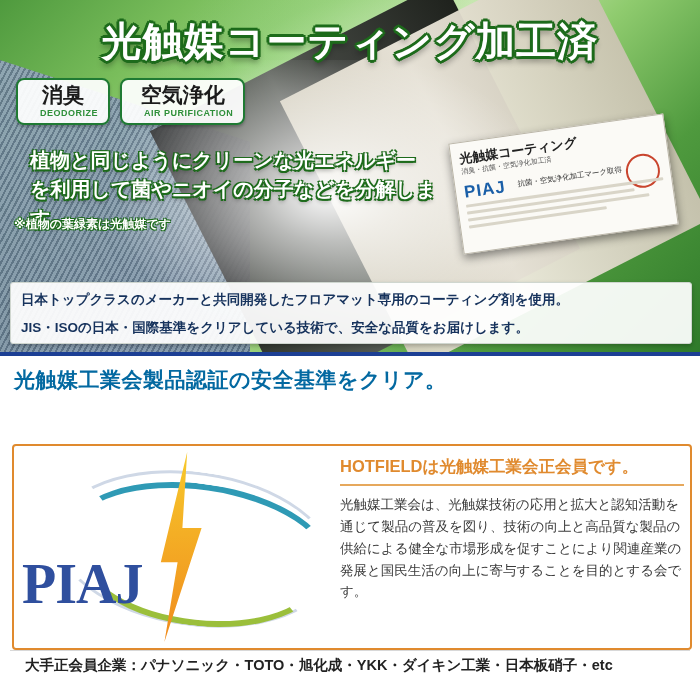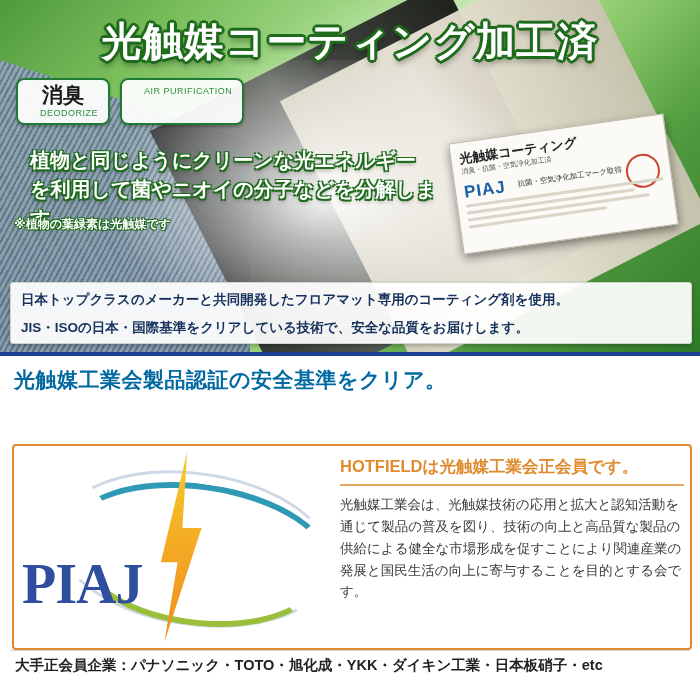--- a/index.html
+++ b/index.html
@@ -60,21 +60,21 @@
   .badges{position:absolute;left:16px;top:78px;display:flex;gap:10px;}
   .badge{
     background:rgba(255,255,255,0.93);
     border:2px solid #1f7a33;
     border-radius:8px;
     padding:4px 10px 5px;
     text-align:center;
     box-shadow:0 2px 3px rgba(0,0,0,.25);
   }
   .badge .jp{font-size:21px;font-weight:bold;color:#1b1b1b;line-height:1.05;}
-  .badge .en{font-size:9px;font-weight:normal;color:#2f8f3a;letter-spacing:.5px;margin-top:2px;padding-left:12px;}
+  .badge .en{font-size:9px;font-weight:bold;color:#2f8f3a;letter-spacing:.5px;margin-top:2px;padding-left:12px;}
 
   .lead{
     position:absolute;left:14px;top:146px;width:440px;
     font-size:20px;font-weight:bold;color:#ffffff;line-height:1.45;
     text-shadow:-1.5px -1.5px 0 #1d6b1b,1.5px -1.5px 0 #1d6b1b,-1.5px 1.5px 0 #1d6b1b,1.5px 1.5px 0 #1d6b1b, 0 3px 4px rgba(0,0,0,.4);
     padding-left:16px;
   }
   .note{
     position:absolute;left:14px;top:216px;
     font-size:12px;color:#ffffff;font-weight:bold;
@@ -184,21 +184,21 @@
   }
   .piaj-rule{
     height:2px;background:#e6a85c;margin:6px 0 8px 0;
   }
   .piaj-body{
     font-size:13.5px;color:#3a3a3a;line-height:1.62;margin:0;
   }
 
   .members{
     position:absolute;left:0;top:300px;width:700px;
-    text-align:left;padding-left:15px;box-sizing:border-box;
+    text-align:left;padding-left:25px;box-sizing:border-box;
     font-size:14.5px;font-weight:bold;color:#222;
   }
   .members-rule{
     position:absolute;left:10px;top:294px;width:680px;height:1px;background:#d8d8d8;
   }
 </style>
 </head>
 <body>
 
 <div id="page">
@@ -210,20 +210,21 @@
     <div class="glow"></div>
 
     <div class="title-main">光触媒コーティング加工済</div>
 
     <div class="badges">
       <div class="badge">
         <div class="jp">消臭</div>
         <div class="en">DEODORIZE</div>
       </div>
       <div class="badge">
+        <div class="jp">空気浄化</div>
         <div class="en">AIR PURIFICATION</div>
       </div>
     </div>
 
     <div class="lead">
       <div>植物と同じようにクリーンな光エネルギー</div>
       <div>を利用して菌やニオイの分子などを分解します。</div>
     </div>
     <div class="note">※植物の葉緑素は光触媒です</div>
 

